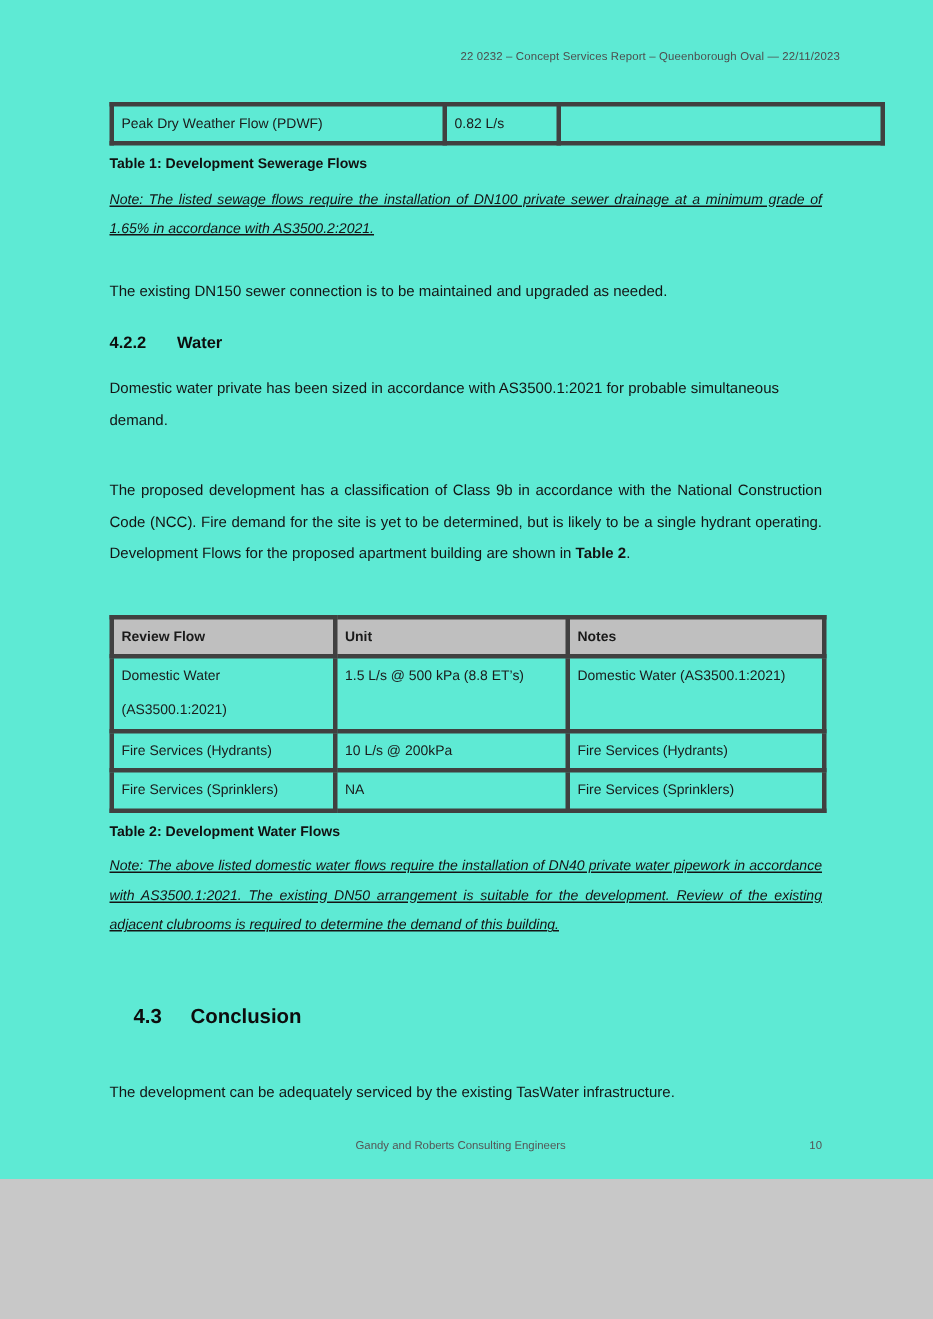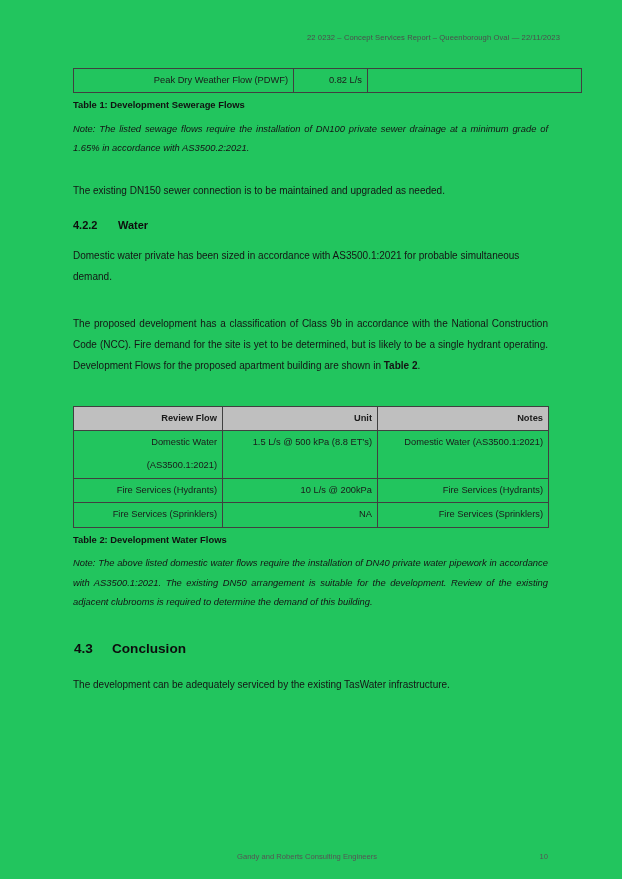--- a/index.html
+++ b/index.html
@@ -6,22 +6,22 @@
     margin: 0;
     padding: 0;
     background: #c8c8c8;
   }
   body {
     font-family: "Liberation Sans", sans-serif;
   }
   .page {
     position: relative;
     width: 622px;
-    height: 879px;
-    background: #22c55e;
+    height: 786px;
+    background: #5eead4;
     overflow: hidden;
     box-sizing: border-box;
   }
   .doc-header {
     position: absolute;
     top: 33px;
     left: 73px;
     right: 62px;
     text-align: right;
     font-size: 7.6px;
@@ -37,57 +37,58 @@
 
   
   table.doc-table {
     width: 475px;
     border-collapse: collapse;
     table-layout: fixed;
     font-size: 9.3px;
     color: #1a1a1a;
   }
   table.doc-table td, table.doc-table th {
-    border: 1px solid #404040;
+    border: 3px solid #404040;
     padding: 4px 5px 5px 5px;
     vertical-align: top;
-    text-align: right;
+    text-align: left;
     font-weight: normal;
     line-height: 1.55;
   }
   table.doc-table th {
     background: #bfbfbf;
     font-weight: bold;
     padding-top: 4px;
     padding-bottom: 5px;
   }
   .t1 td:nth-child(1) { width: 209px; }
   .t1 td:nth-child(2) { width: 63px; }
   .t1 td:nth-child(3) { width: 203px; }
   .t2 col.c1 { width: 149px; }
   .t2 col.c2 { width: 155px; }
   .t2 col.c3 { width: 171px; }
-  .cell-line { display: block; margin-left: 48px; }
+  .cell-line { display: block; }
   .cell-line + .cell-line { margin-top: 9px; }
 
   
   .caption {
     font-size: 9.4px;
     font-weight: bold;
     color: #111111;
     margin-top: 5px;
     line-height: 1.5;
   }
   .note {
     font-size: 9.4px;
     font-style: italic;
     color: #141414;
     line-height: 2.1;
     text-align: justify;
     margin-top: 6px;
+    text-decoration: underline;
   }
   p.body {
     font-size: 10px;
     color: #141414;
     line-height: 2.1;
     margin: 0;
   }
   p.body.justify { text-align: justify; }
   .gap-22 { height: 22px; }
   .gap-16 { height: 16px; }
@@ -101,21 +102,21 @@
     font-weight: bold;
     color: #0d0d0d;
     margin: 0;
     line-height: 1.6;
   }
   h3.heading .num { display: inline-block; width: 45px; }
   h2.heading2 {
     font-size: 13.6px;
     font-weight: bold;
     color: #0d0d0d;
-    margin: 1px;
+    margin: 16px;
     line-height: 1.5;
   }
   h2.heading2 .num { display: inline-block; width: 38px; }
 
   b.inline-bold { font-weight: bold; }
 
   
   .doc-footer {
     position: absolute;
     bottom: 27px;

